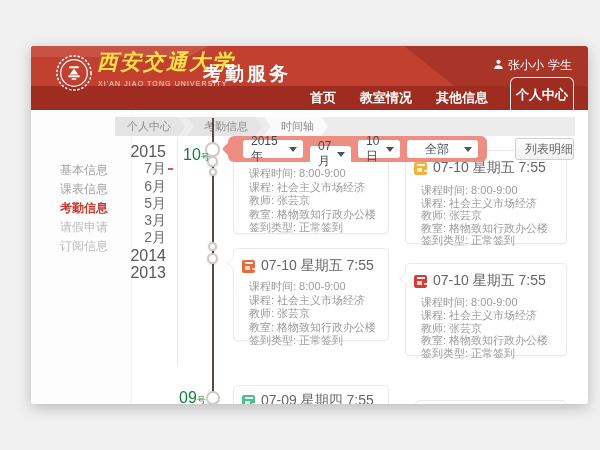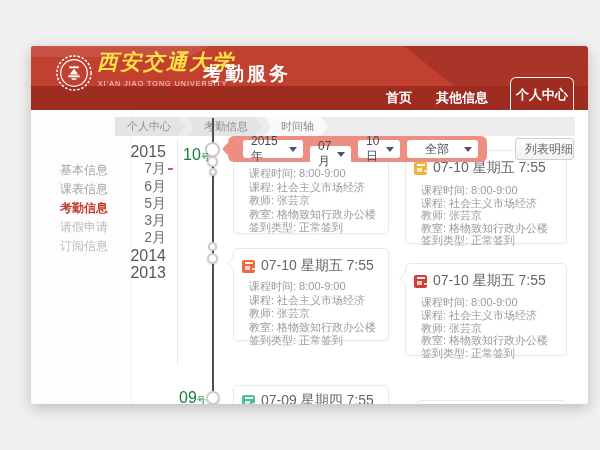--- a/index.html
+++ b/index.html
@@ -113,23 +113,34 @@
           <rect x="15" y="13" width="10" height="2" fill="#fff"></rect>
           <path d="M20 15.5 L15.5 21.5 H24.5 Z" fill="#fff"></path>
           <rect x="14" y="22.5" width="12" height="2" fill="#fff"></rect>
           <rect x="17.5" y="25.5" width="5" height="1.6" fill="#fff"></rect>
         </svg>
       </div>
       <div class="uni-cn">西安交通大学</div>
       <div class="uni-en">XI'AN JIAO TONG UNIVERSITY</div>
       <div class="app-title">考勤服务</div>
 
+      <div class="userbox">
+        <span>
+          <svg viewBox="0 0 12 12" width="11" height="11">
+              <circle cx="6" cy="3.1" r="2.3" fill="#fff"></circle>
+              <path d="M1.3 11c0-2.9 2.1-4.3 4.7-4.3s4.7 1.4 4.7 4.3z" fill="#fff"></path>
+            </svg>
+        </span>
+        <span>张小小</span>
+        <span>学生</span>
+      </div>
 
       <div class="nav">
           <div class="nav-item">首页</div>
+          <div class="nav-item">教室情况</div>
           <div class="nav-item">其他信息</div>
           <div class="nav-item tab">个人中心</div>
         </div>
     </div>
 
     <div class="side">
       <div class="side-list">
           <div class="side-item normal">基本信息</div>
           <div class="side-item normal">课表信息</div>
           <div class="side-item active">考勤信息</div>

